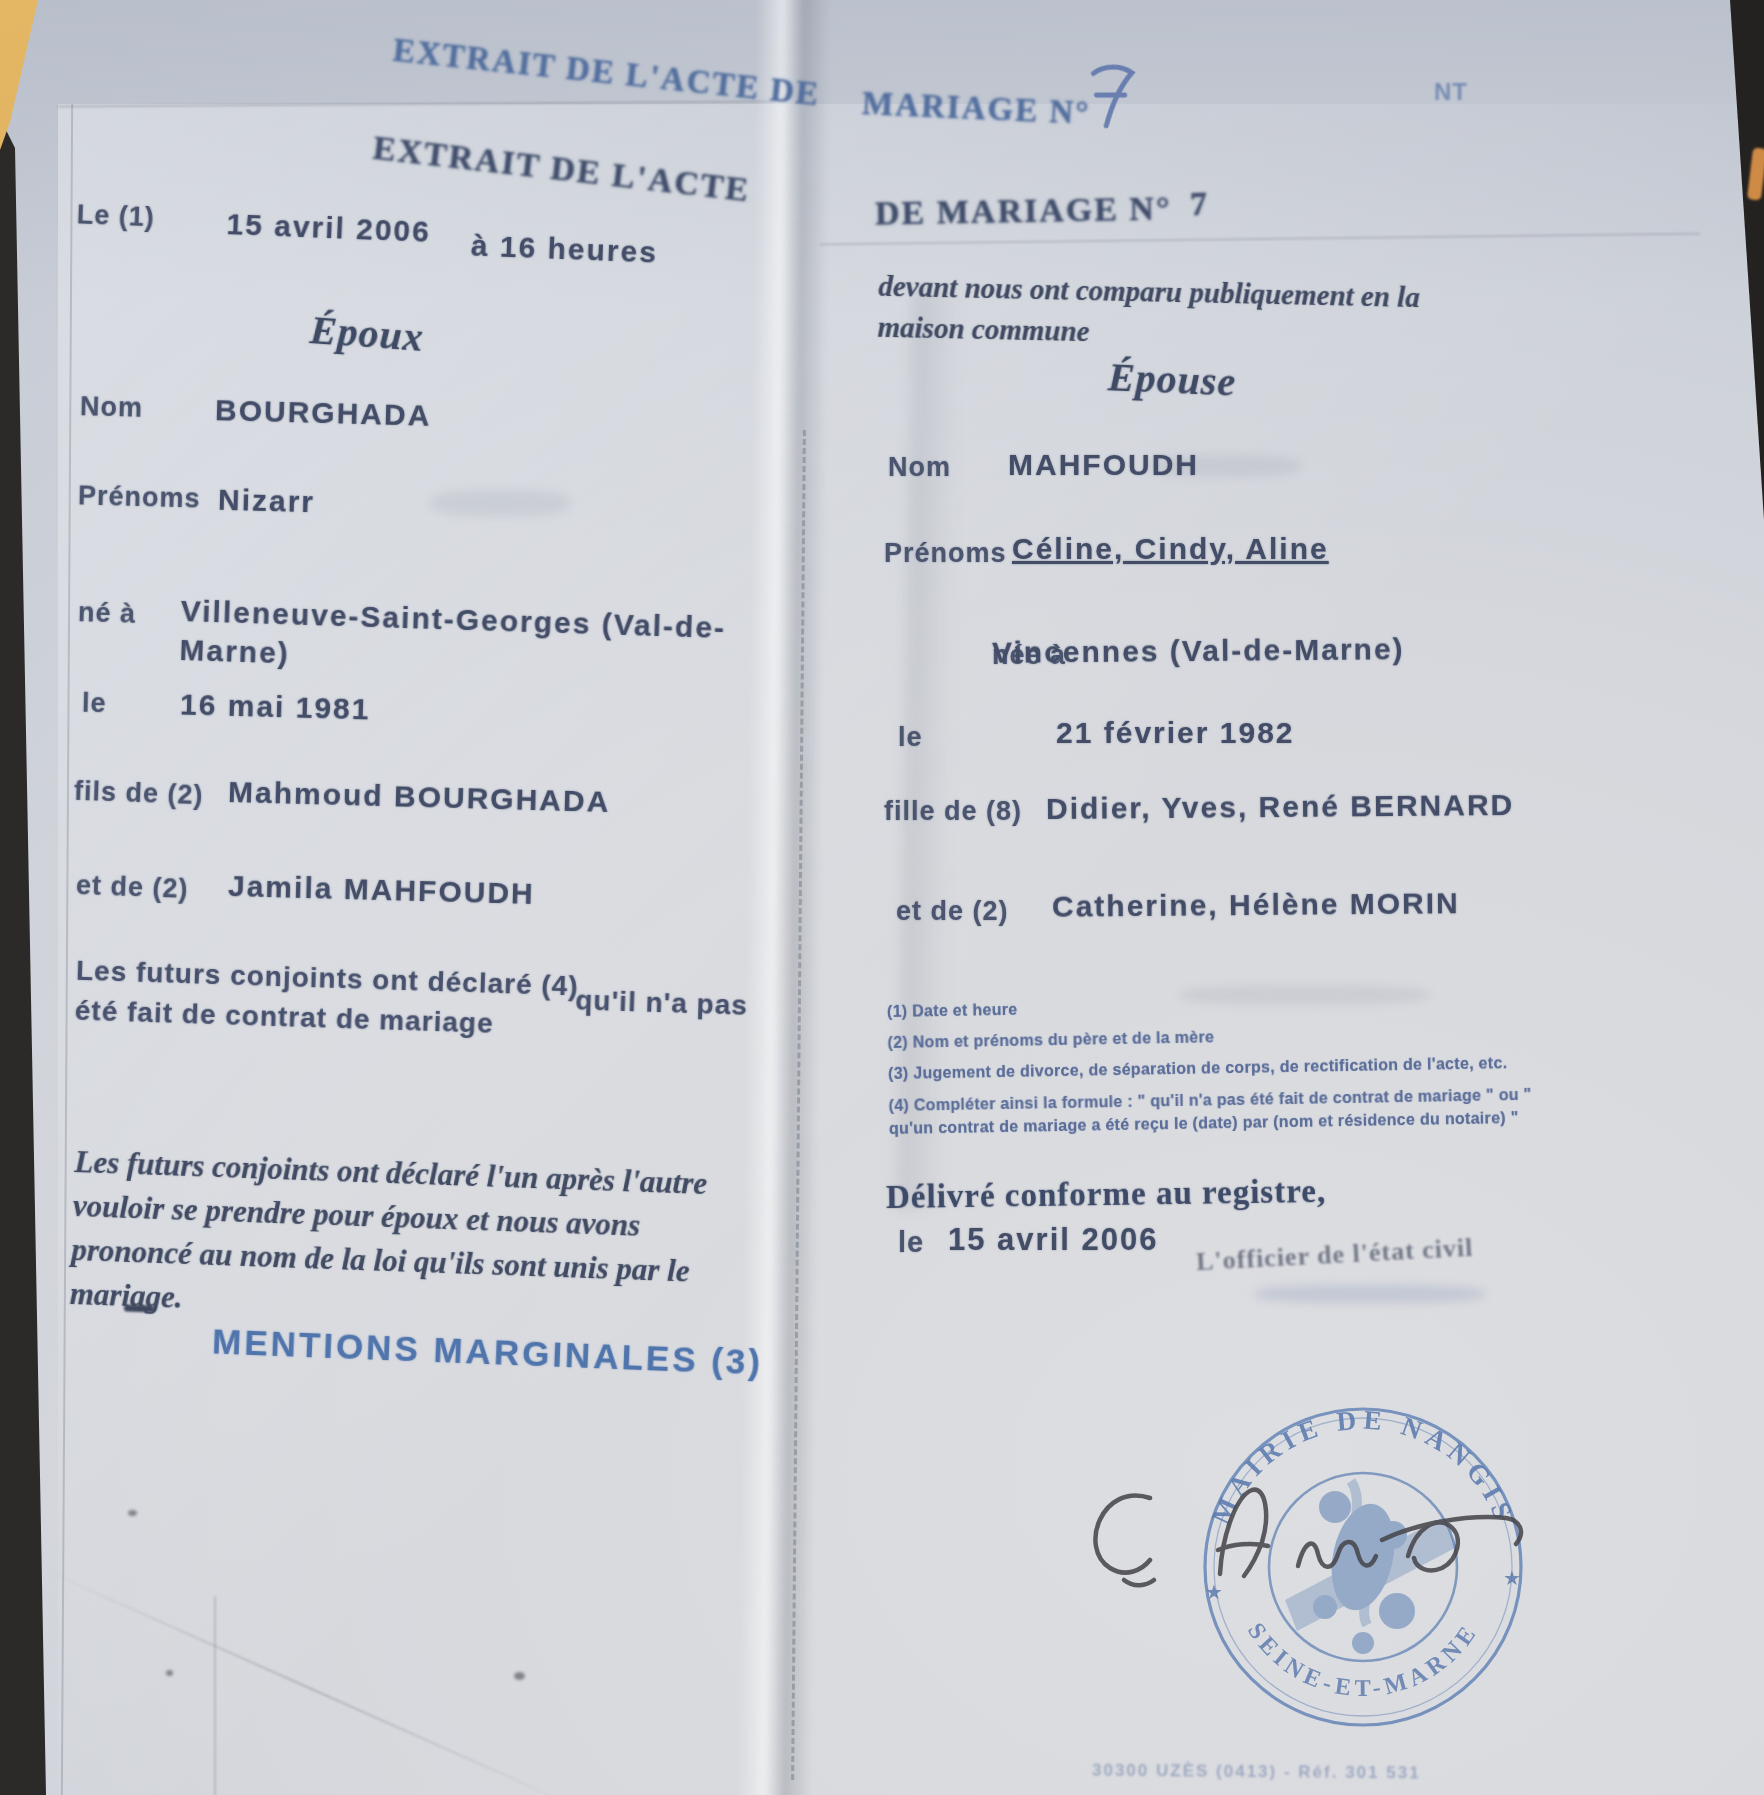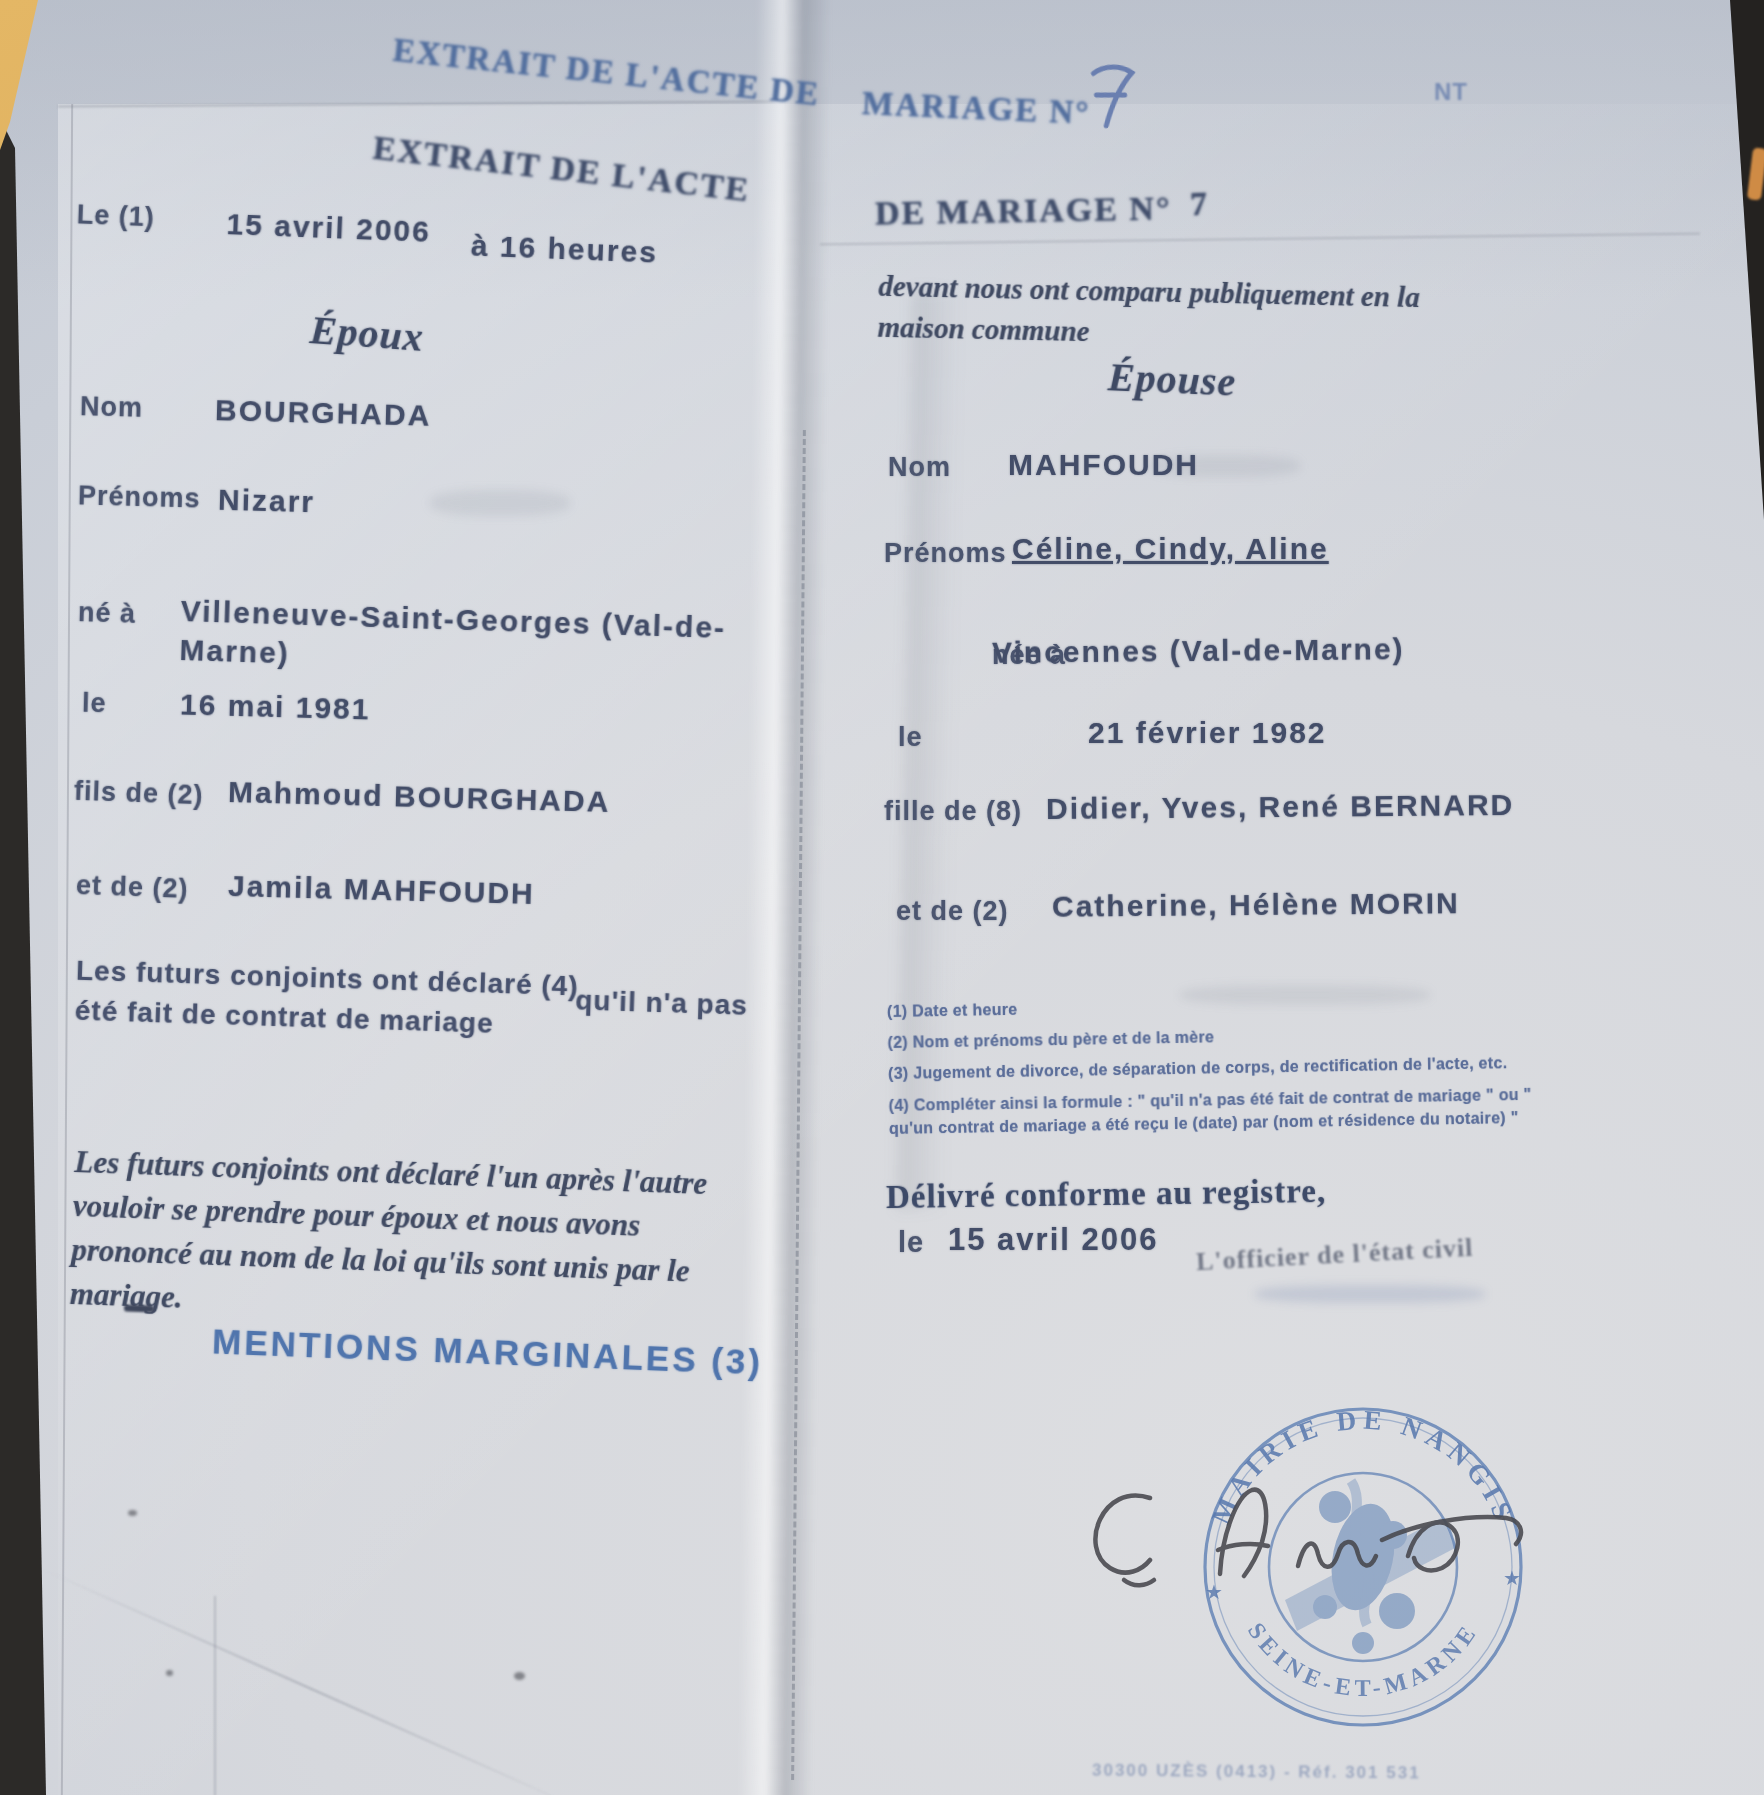--- a/index.html
+++ b/index.html
@@ -169,21 +169,21 @@
   <span class="t lbl" style="left:888px;top:452px;">Nom</span>
   <span class="t val" style="left:1008px;top:448px;">MAHFOUDH</span>
 
   <span class="t lbl" style="left:884px;top:538px;">Prénoms</span>
   <span class="t val" style="left:1012px;top:532px;text-decoration:underline;">Céline, Cindy, Aline</span>
 
   <span class="t lbl" style="left:944px;top:640px;margin-left:48px;">née à</span>
   <span class="t val" style="left:992px;top:634px;transform:rotate(-.5deg);">Vincennes (Val-de-Marne)</span>
 
   <span class="t lbl" style="left:898px;top:722px;">le</span>
-  <span class="t val" style="left:1088px;top:716px;">21 février 1982</span>
+  <span class="t val" style="left:1056px;top:716px;">21 février 1982</span>
 
   <span class="t lbl" style="left:884px;top:796px;">fille de (8)</span>
   <span class="t val" style="left:1046px;top:790px;transform:rotate(-.5deg);">Didier, Yves, René BERNARD</span>
 
   <span class="t lbl" style="left:896px;top:896px;">et de (2)</span>
   <span class="t val" style="left:1052px;top:888px;transform:rotate(-.5deg);">Catherine, Hélène MORIN</span>
 
   <div class="t foot" style="left:888px;top:994px;width:690px;transform:rotate(-1deg);">
     <div>(1) Date et heure</div>
     <div>(2) Nom et prénoms du père et de la mère</div>

